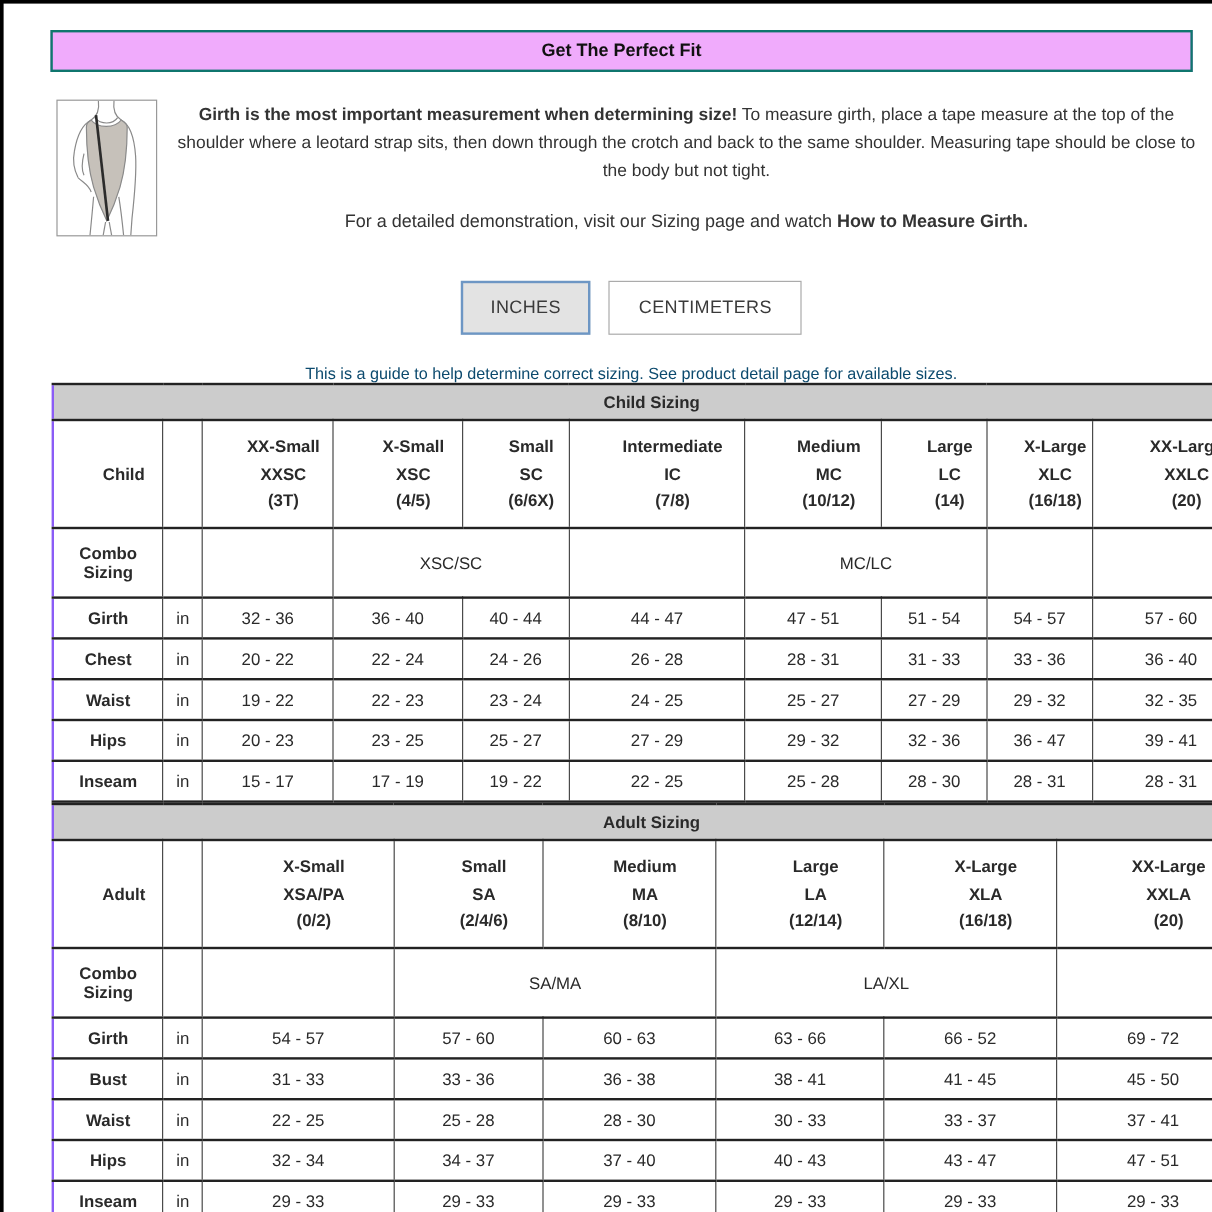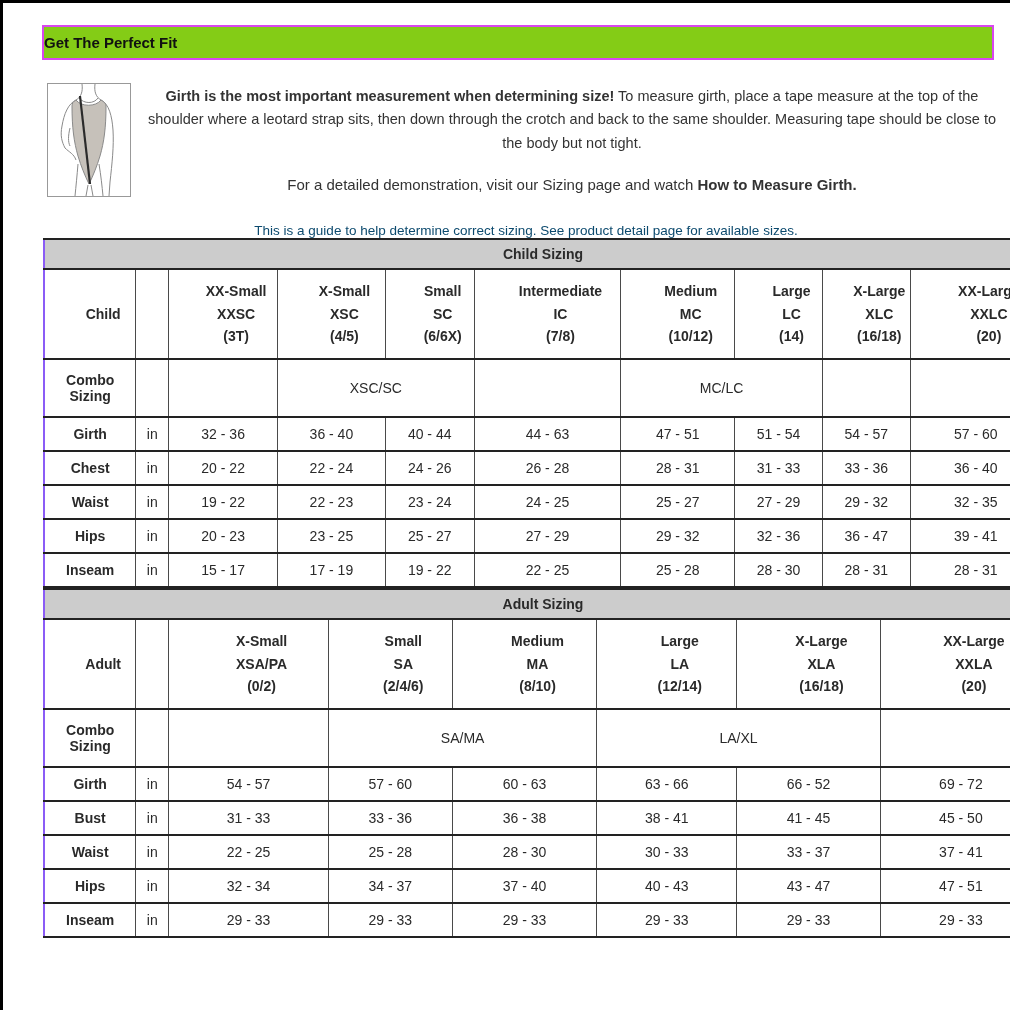--- a/index.html
+++ b/index.html
@@ -1,20 +1,20 @@
 <!DOCTYPE html>
 <html><head>
 <meta charset="utf-8">
 <style>
   html,body{margin:0;padding:0;background:#fff;font-family:"Liberation Sans",sans-serif;color:#222;}
   #page{position:relative;width:1007px;height:1007px;border-top:3px solid #000;border-left:3px solid #000;overflow:hidden;background:#fff;}
 
   
-  .banner{width:948px;margin:22px 0 0 39px;background:#84cc16;border:2px solid #d946ef;
-          text-align:left;font-weight:bold;font-size:15px;padding:7px 0;color:#111;}
+  .banner{width:948px;margin:22px 0 0 39px;background:#f0abfc;border:2px solid #0f766e;
+          text-align:center;font-weight:bold;font-size:15px;padding:7px 0;color:#111;}
 
   
   .intro{display:flex;margin:23px 0 0 44px;width:960px;}
   .figure-box{width:82px;height:112px;border:1px solid #999;background:#fff;flex:0 0 auto;}
   .intro-text{flex:1;text-align:center;font-size:14.5px;line-height:1.62;padding:2px 2px 0 8px;color:#333;}
   .demo-line{margin-top:18px;font-size:15px;}
 
   
   .btn-row{display:flex;justify-content:center;gap:15px;margin-top:36px;width:966px;margin-left:40px;}
   .btn{font-family:"Liberation Sans",sans-serif;font-size:15px;color:#3a3a3a;cursor:pointer;letter-spacing:.3px;}
@@ -65,20 +65,24 @@
         <path d="M31,14 C36,20 46,20 50,14" fill="none" stroke="#8a8a8a" stroke-width="1"></path>
         <line x1="32" y1="12" x2="42" y2="100" stroke="#2b2b2b" stroke-width="2.2"></line>
       </svg>
     </div>
     <div class="intro-text">
       <div><b>Girth is the most important measurement when determining size!</b><span> To measure girth, place a tape measure at the top of the shoulder where a leotard strap sits, then down through the crotch and back to the same shoulder. Measuring tape should be close to the body but not tight.</span></div>
       <div class="demo-line"><span>For a detailed demonstration, visit our Sizing page and watch </span><b>How to Measure Girth.</b></div>
     </div>
   </div>
 
+  <div class="btn-row">
+    <button class="btn btn-inches">INCHES</button>
+    <button class="btn btn-cm">CENTIMETERS</button>
+  </div>
 
   <div class="note">This is a guide to help determine correct sizing. See product detail page for available sizes.</div>
 
   <table class="sizing child-tbl">
     <colgroup>
       <col style="width:9.2%">
         <col style="width:3.3%">
         <col style="width:10.9%">
         <col style="width:10.8%">
       <col style="width:8.9%">
@@ -145,21 +149,21 @@
       <td colspan="2">MC/LC</td>
       <td></td>
           <td></td>
     </tr>
     <tr class="data-row">
       <td class="lbl">Girth</td>
           <td class="unit">in</td>
       <td>32 - 36</td>
           <td>36 - 40</td>
           <td>40 - 44</td>
-          <td>44 - 63</td>
+          <td>44 - 47</td>
           <td>47 - 51</td>
           <td>51 - 54</td>
           <td>54 - 57</td>
           <td>57 - 60</td>
     </tr>
     <tr class="data-row">
       <td class="lbl">Chest</td>
           <td class="unit">in</td>
       <td>20 - 22</td>
           <td>22 - 24</td>

